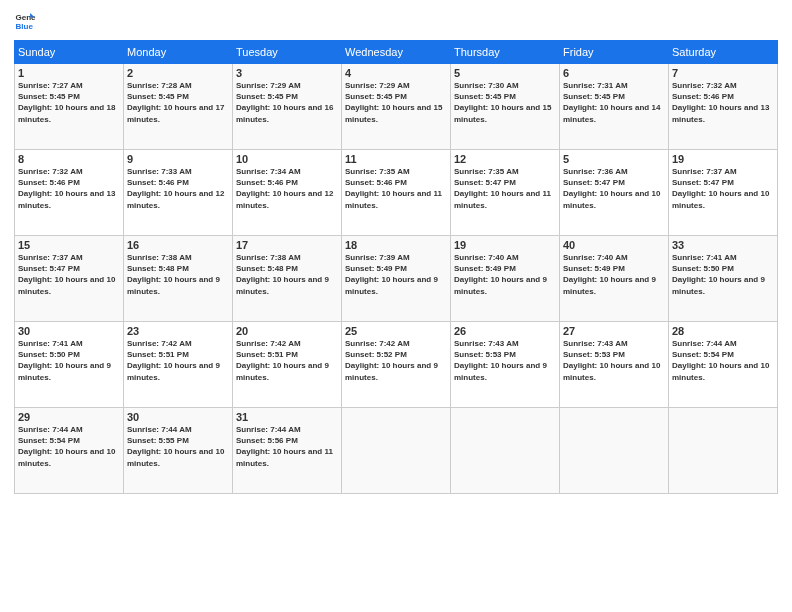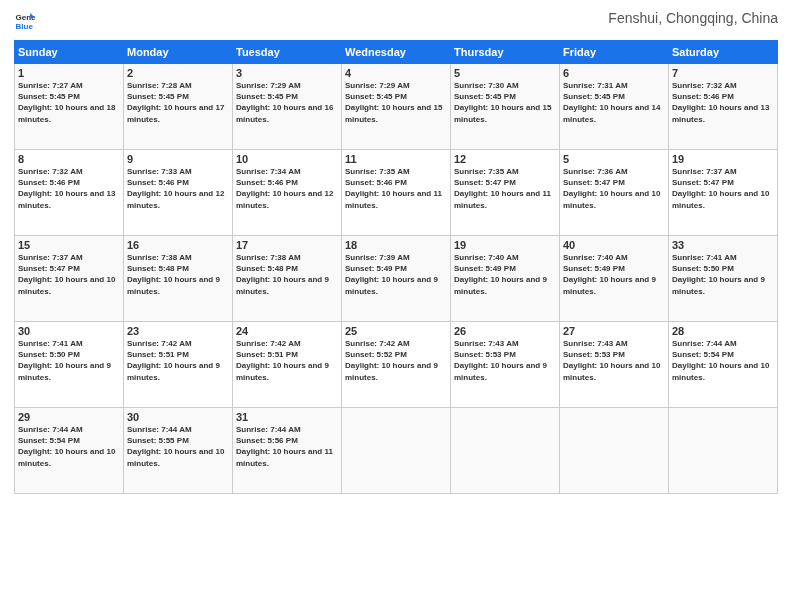--- a/index.html
+++ b/index.html
@@ -44,21 +44,21 @@
     }
     table {
       width: 100%;
       border-collapse: collapse;
       table-layout: fixed;
     }
     thead th {
       background-color: #1a73e8;
       color: #fff;
       font-size: 11px;
-      font-weight: bold;
+      font-weight: normal;
       padding: 5px 3px;
       text-align: left;
       border: 1px solid #1a73e8;
     }
     tbody td {
       border: 1px solid #ccc;
       vertical-align: top;
       padding: 3px 3px;
       font-size: 8.5px;
       color: #333;
@@ -90,21 +90,20 @@
 <div class="container">
   <div class="header">
     <div class="logo">
       <svg class="logo-icon" viewBox="0 0 30 30">
         <text x="2" y="14" font-size="11" font-weight="bold" fill="#333">General</text>
         <text x="2" y="26" font-size="11" font-weight="bold" fill="#1a73e8">Blue</text>
         <polygon points="22,4 28,10 22,10" fill="#1a73e8"></polygon>
       </svg>
     </div>
     <div class="title-block">
-      <div class="subtitle">Fenshui, Chongqing, China</div>
     </div>
   </div>
 
   <table>
     <thead>
       <tr id="header-row">
           <th>Sunday</th>
           <th>Monday</th>
           <th>Tuesday</th>
           <th>Wednesday</th>
@@ -160,21 +159,21 @@
           <td><span class="day-num">40</span>
         <span class="day-info">Sunrise: 7:40 AM<br>Sunset: 5:49 PM<br>Daylight: 10 hours and 9 minutes.</span></td>
           <td><span class="day-num">33</span>
         <span class="day-info">Sunrise: 7:41 AM<br>Sunset: 5:50 PM<br>Daylight: 10 hours and 9 minutes.</span></td>
         </tr>
         <tr>
           <td><span class="day-num">30</span>
         <span class="day-info">Sunrise: 7:41 AM<br>Sunset: 5:50 PM<br>Daylight: 10 hours and 9 minutes.</span></td>
           <td><span class="day-num">23</span>
         <span class="day-info">Sunrise: 7:42 AM<br>Sunset: 5:51 PM<br>Daylight: 10 hours and 9 minutes.</span></td>
-          <td><span class="day-num">24</span>
+          <td><span class="day-num">20</span>
         <span class="day-info">Sunrise: 7:42 AM<br>Sunset: 5:51 PM<br>Daylight: 10 hours and 9 minutes.</span></td>
           <td><span class="day-num">25</span>
         <span class="day-info">Sunrise: 7:42 AM<br>Sunset: 5:52 PM<br>Daylight: 10 hours and 9 minutes.</span></td>
           <td><span class="day-num">26</span>
         <span class="day-info">Sunrise: 7:43 AM<br>Sunset: 5:53 PM<br>Daylight: 10 hours and 9 minutes.</span></td>
           <td><span class="day-num">27</span>
         <span class="day-info">Sunrise: 7:43 AM<br>Sunset: 5:53 PM<br>Daylight: 10 hours and 10 minutes.</span></td>
           <td><span class="day-num">28</span>
         <span class="day-info">Sunrise: 7:44 AM<br>Sunset: 5:54 PM<br>Daylight: 10 hours and 10 minutes.</span></td>
         </tr>

